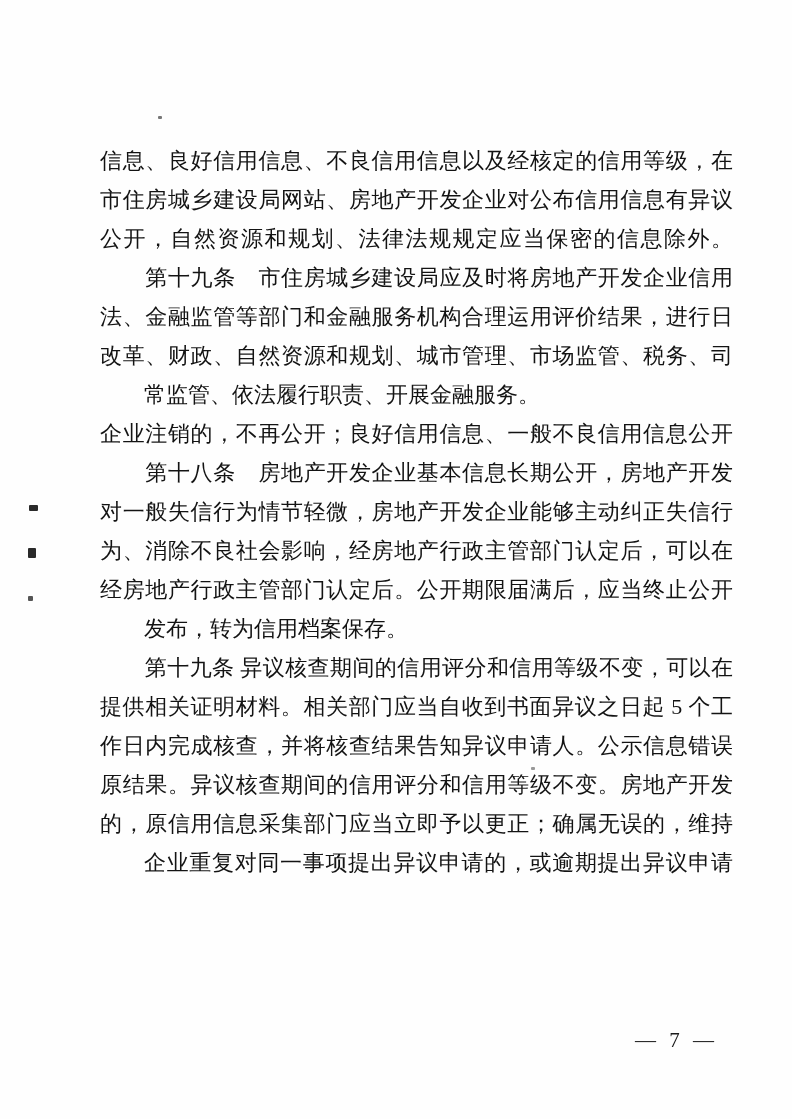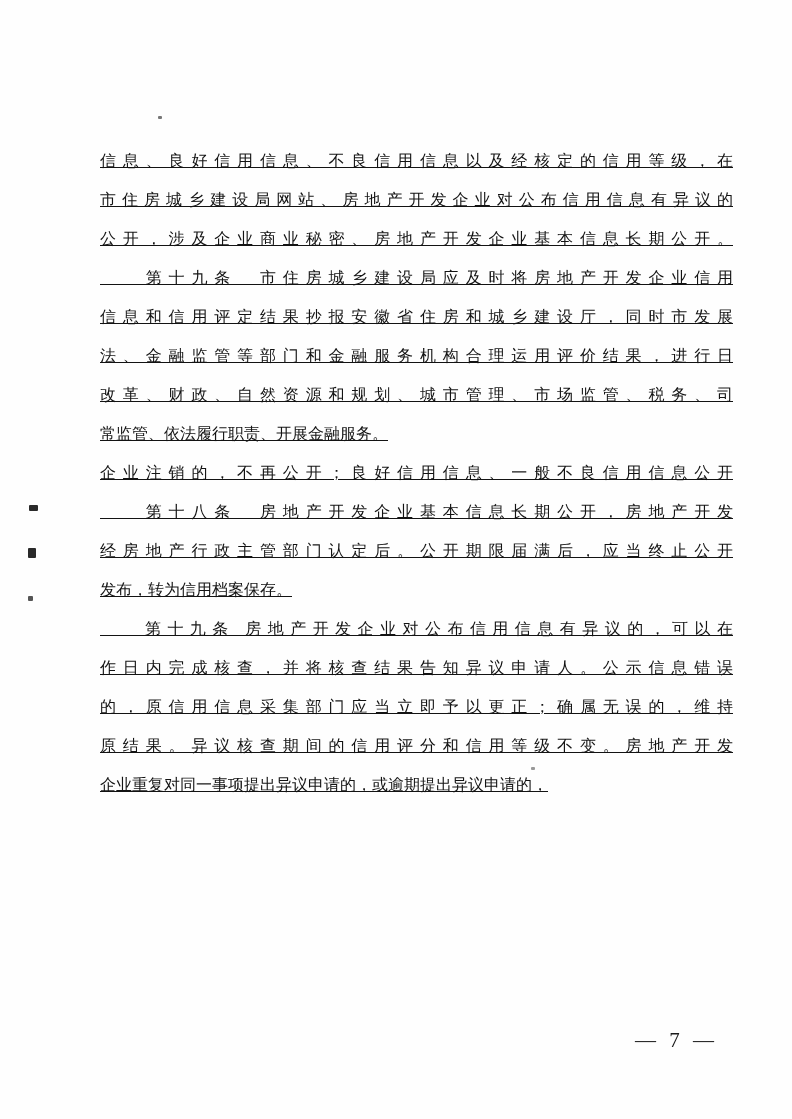--- a/index.html
+++ b/index.html
@@ -16,33 +16,33 @@
     font-family: "Liberation Serif", "DejaVu Serif", serif;
     color: #131313;
   }
   .doc-body {
     position: absolute;
     left: 100px;
     top: 141px;
     width: 633px;
   }
   .line {
-    font-size: 16px;
+    font-size: 22px;
     line-height: 39px;
     height: 39px;
     white-space: pre-wrap;
     text-align: justify;
     text-align-last: justify;
     text-justify: inter-ideograph;
     letter-spacing: 0;
     overflow: hidden;
-    text-decoration: underline;
   }
   .line.para-end {
     text-align-last: left;
+    margin-left: 44px;
   }
   .footer-pagenum {
     position: absolute;
     top: 1028px;
     right: 74px;
     font-size: 21px;
     letter-spacing: 4px;
     color: #1a1a1a;
     text-align: right;
   }
@@ -58,34 +58,36 @@
   .speck.s5 { left: 531px; top: 767px; width: 4px;  height: 3px; background:#999; }
 </style>
 </head>
 <body>
 
 <div class="page">
 
   <div class="doc-body">
     <div class="line">信息、良好信用信息、不良信用信息以及经核定的信用等级，在</div>
     <div class="line">市住房城乡建设局网站、房地产开发企业对公布信用信息有异议的</div>
-    <div class="line">公开，涉及企业商业秘密、房地产开发企业基本信息长期公开。</div>
+    <div class="line">公开，自然资源和规划、法律法规规定应当保密的信息除外。</div>
     <div class="line">　　第十九条　市住房城乡建设局应及时将房地产开发企业信用</div>
-    <div class="line">信息和信用评定结果抄报安徽省住房和城乡建设厅，同时市发展</div>
     <div class="line">法、金融监管等部门和金融服务机构合理运用评价结果，进行日</div>
     <div class="line">改革、财政、自然资源和规划、城市管理、市场监管、税务、司</div>
     <div class="line para-end">常监管、依法履行职责、开展金融服务。</div>
     <div class="line">企业注销的，不再公开；良好信用信息、一般不良信用信息公开</div>
     <div class="line">　　第十八条　房地产开发企业基本信息长期公开，房地产开发</div>
+    <div class="line">对一般失信行为情节轻微，房地产开发企业能够主动纠正失信行</div>
+    <div class="line">为、消除不良社会影响，经房地产行政主管部门认定后，可以在</div>
     <div class="line">经房地产行政主管部门认定后。公开期限届满后，应当终止公开</div>
     <div class="line para-end">发布，转为信用档案保存。</div>
-    <div class="line">　　第十九条 房地产开发企业对公布信用信息有异议的，可以在</div>
+    <div class="line">　　第十九条 异议核查期间的信用评分和信用等级不变，可以在</div>
+    <div class="line">提供相关证明材料。相关部门应当自收到书面异议之日起 5 个工</div>
     <div class="line">作日内完成核查，并将核查结果告知异议申请人。公示信息错误</div>
+    <div class="line">原结果。异议核查期间的信用评分和信用等级不变。房地产开发</div>
     <div class="line">的，原信用信息采集部门应当立即予以更正；确属无误的，维持</div>
-    <div class="line">原结果。异议核查期间的信用评分和信用等级不变。房地产开发</div>
     <div class="line para-end">企业重复对同一事项提出异议申请的，或逾期提出异议申请的，</div>
   </div>
 
   <div class="footer-pagenum">— 7 —</div>
 
   <div class="speck s1"></div>
   <div class="speck s2"></div>
   <div class="speck s3"></div>
   <div class="speck s4"></div>
   <div class="speck s5"></div>

